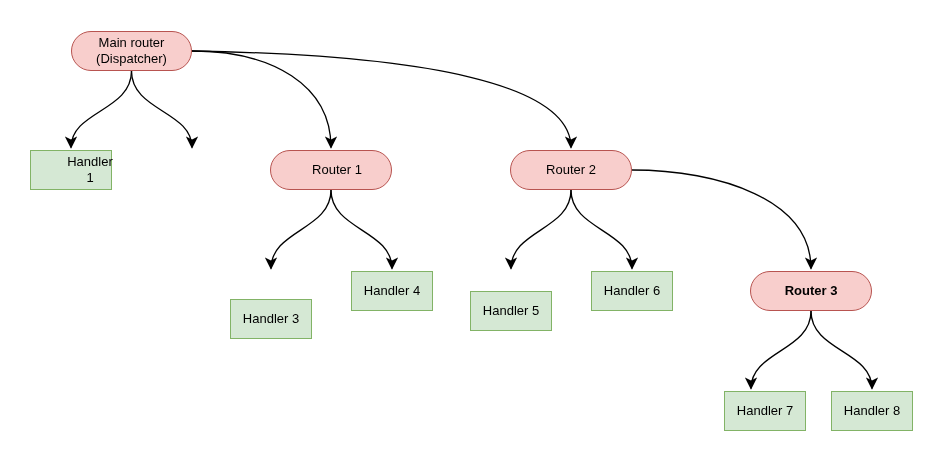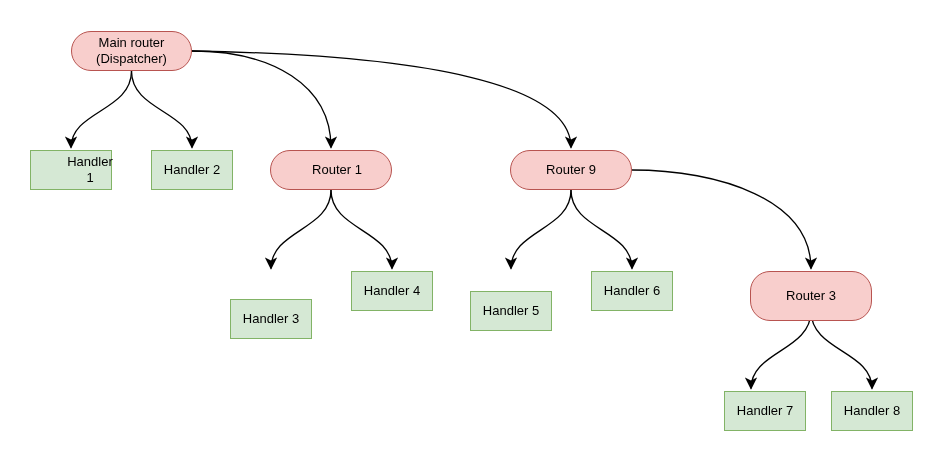--- a/index.html
+++ b/index.html
@@ -77,33 +77,32 @@
     <path class="edge" d="M 632 170 C 720 170 811 200 811 268.5" marker-end="url(#arrow)"></path>
     <path class="edge" d="M 811 311 C 811 351 751 351 751 388.5" marker-end="url(#arrow)"></path>
     <path class="edge" d="M 811 311 C 811 351 872 351 872 388.5" marker-end="url(#arrow)"></path>
   </svg>
 
   <div class="node router" style="left:71px;  top:31px;  width:121px; height:40px;">Main router
 (Dispatcher)</div>
 
   <div class="node handler" style="left:30px;  top:150px; width:82px;  height:40px;padding-left:38px;">Handler 1</div>
 
-  <div class="node handler" style="left:151px; top:150px; width:82px;  height:40px;">Handler 2</div>
 
   <div class="node router" style="left:270px; top:150px; width:122px; height:40px;padding-left:12px;">Router 1</div>
 
-  <div class="node router" style="left:510px; top:150px; width:122px; height:40px;">Router 9</div>
+  <div class="node router" style="left:510px; top:150px; width:122px; height:40px;">Router 2</div>
 
   <div class="node handler" style="left:230px; top:271px; width:82px;  height:40px;margin-top:28px;">Handler 3</div>
 
   <div class="node handler" style="left:351px; top:271px; width:82px;  height:40px;text-align:center;">Handler 4</div>
 
   <div class="node handler" style="left:470px; top:271px; width:82px;  height:40px;margin-top:20px;">Handler 5</div>
 
   <div class="node handler" style="left:591px; top:271px; width:82px;  height:40px;">Handler 6</div>
 
-  <div class="node router" style="left:750px; top:271px; width:122px; height:50px;">Router 3</div>
+  <div class="node router" style="left:750px; top:271px; width:122px; height:40px;font-weight:bold;">Router 3</div>
 
   <div class="node handler" style="left:724px; top:391px; width:82px;  height:40px;">Handler 7</div>
 
   <div class="node handler" style="left:831px; top:391px; width:82px;  height:40px;">Handler 8</div>
 
 </div>
 
 </body></html>

